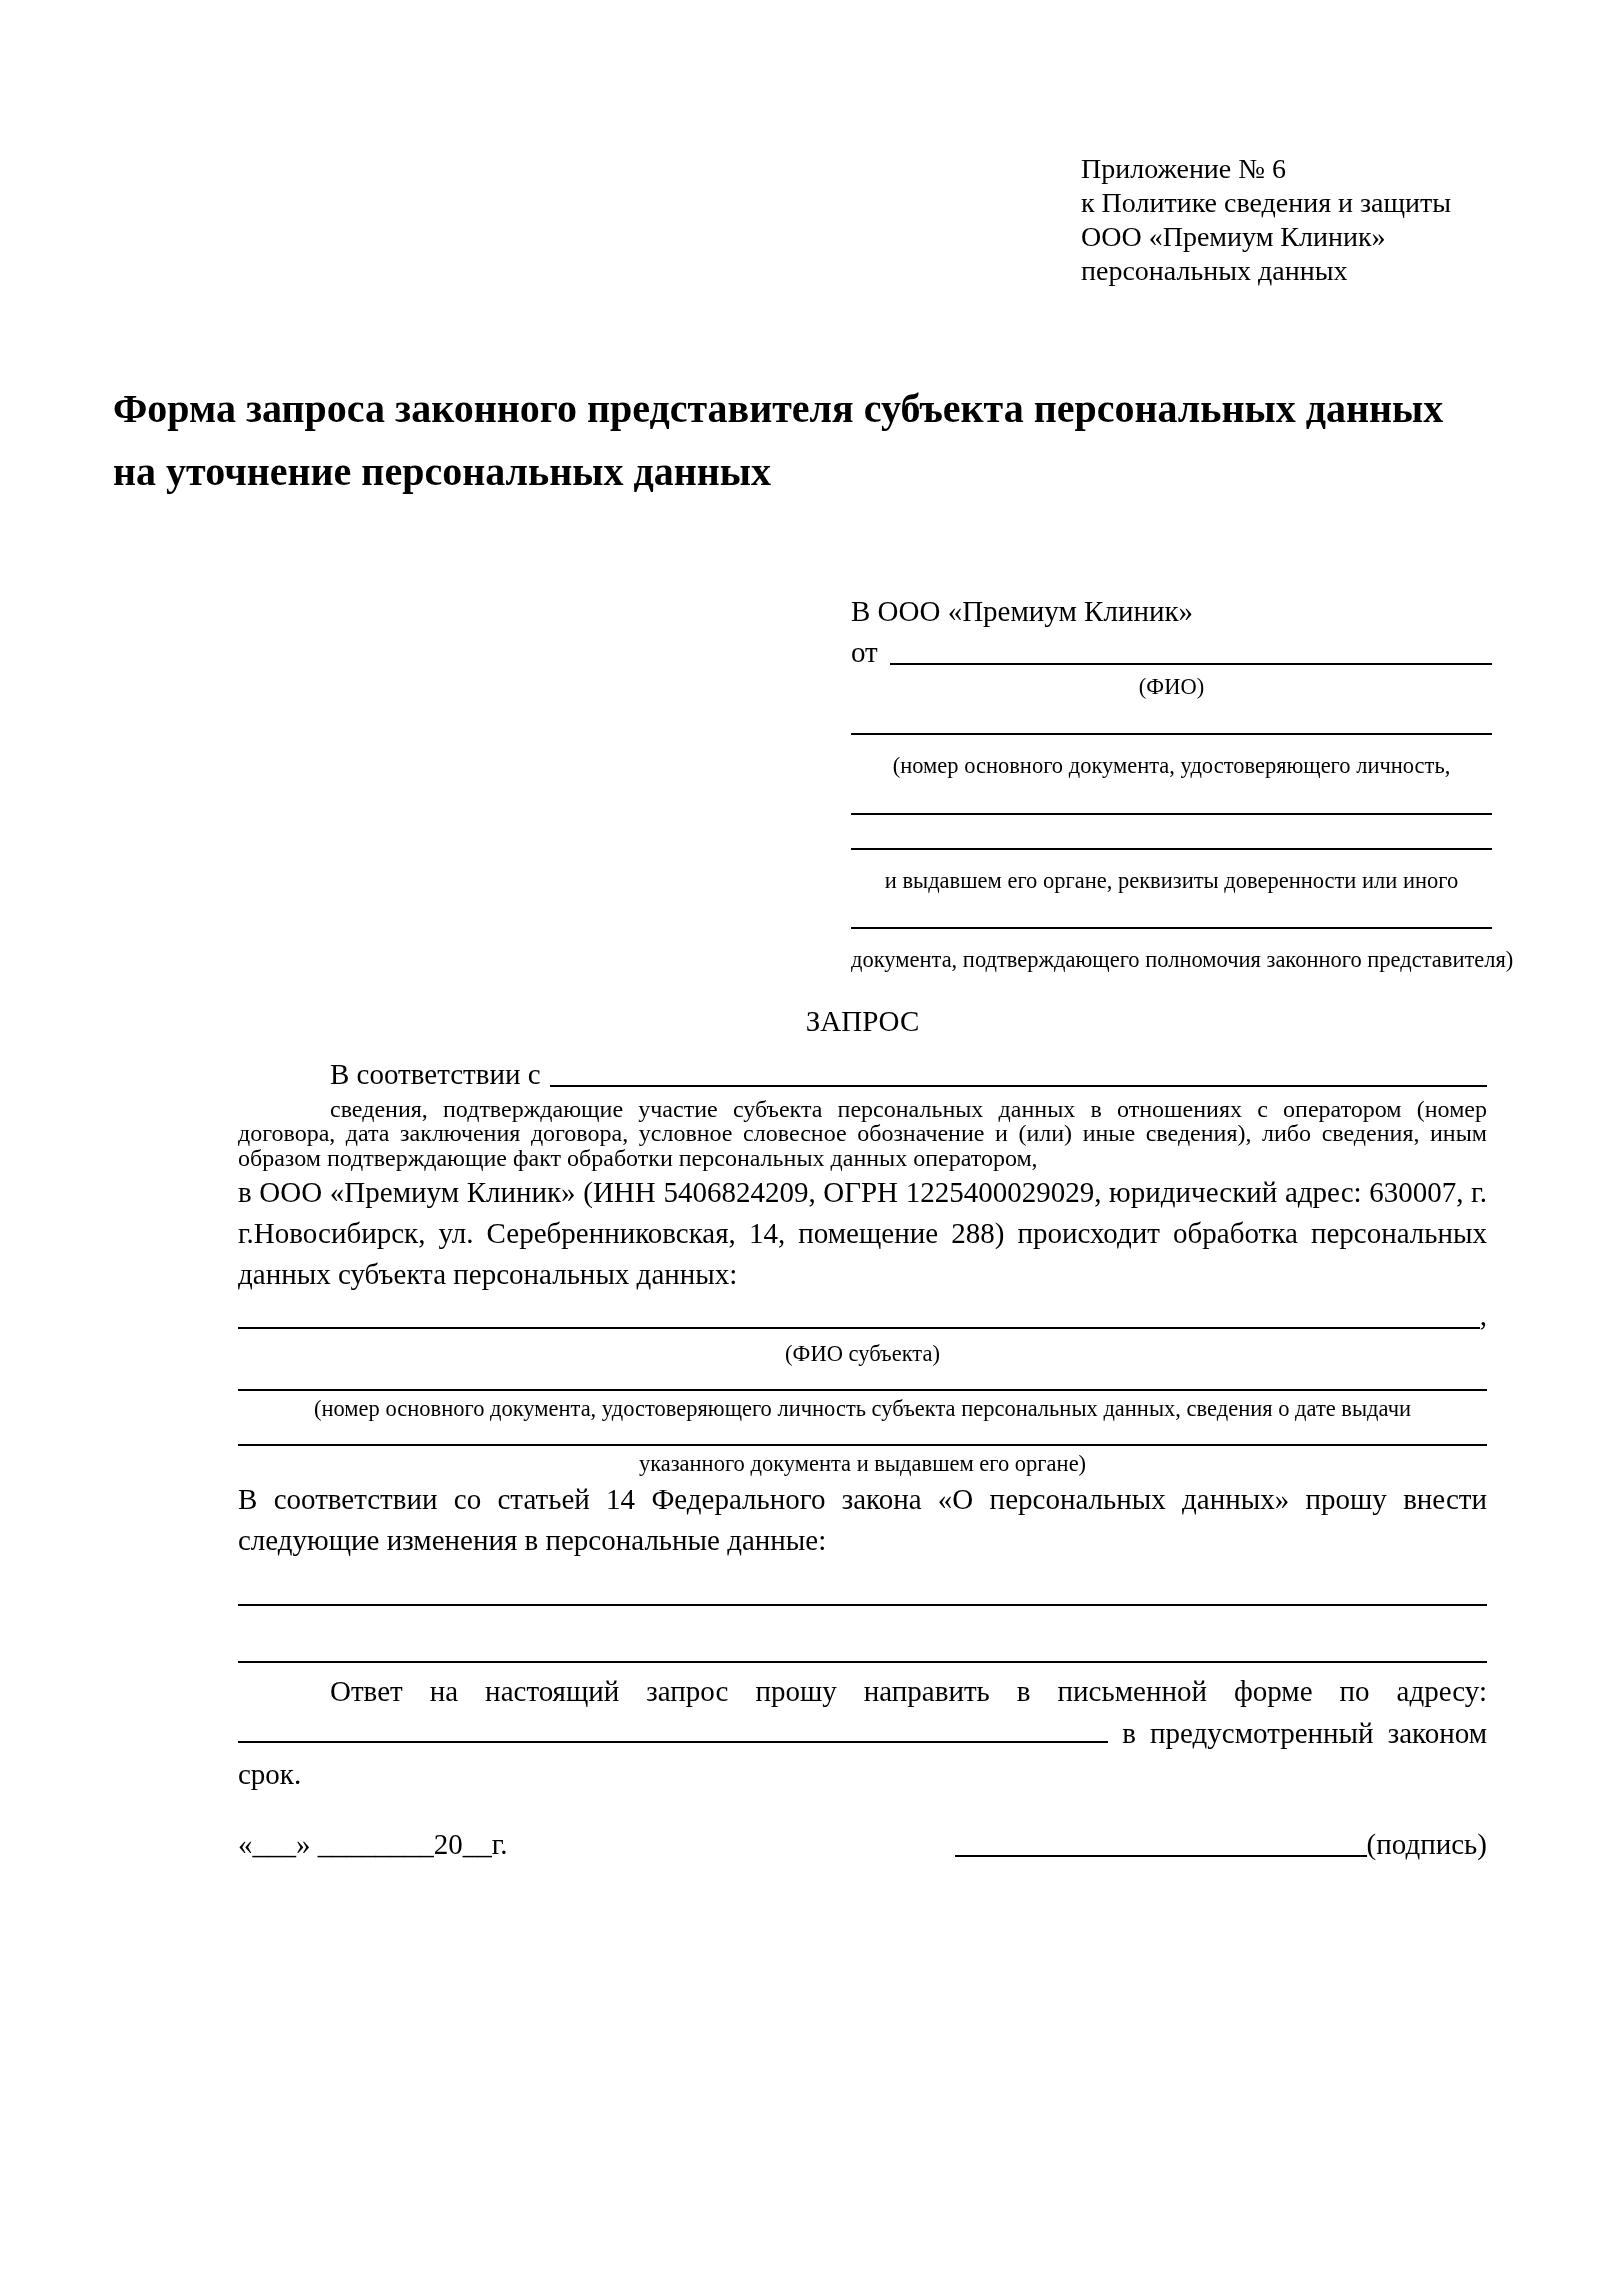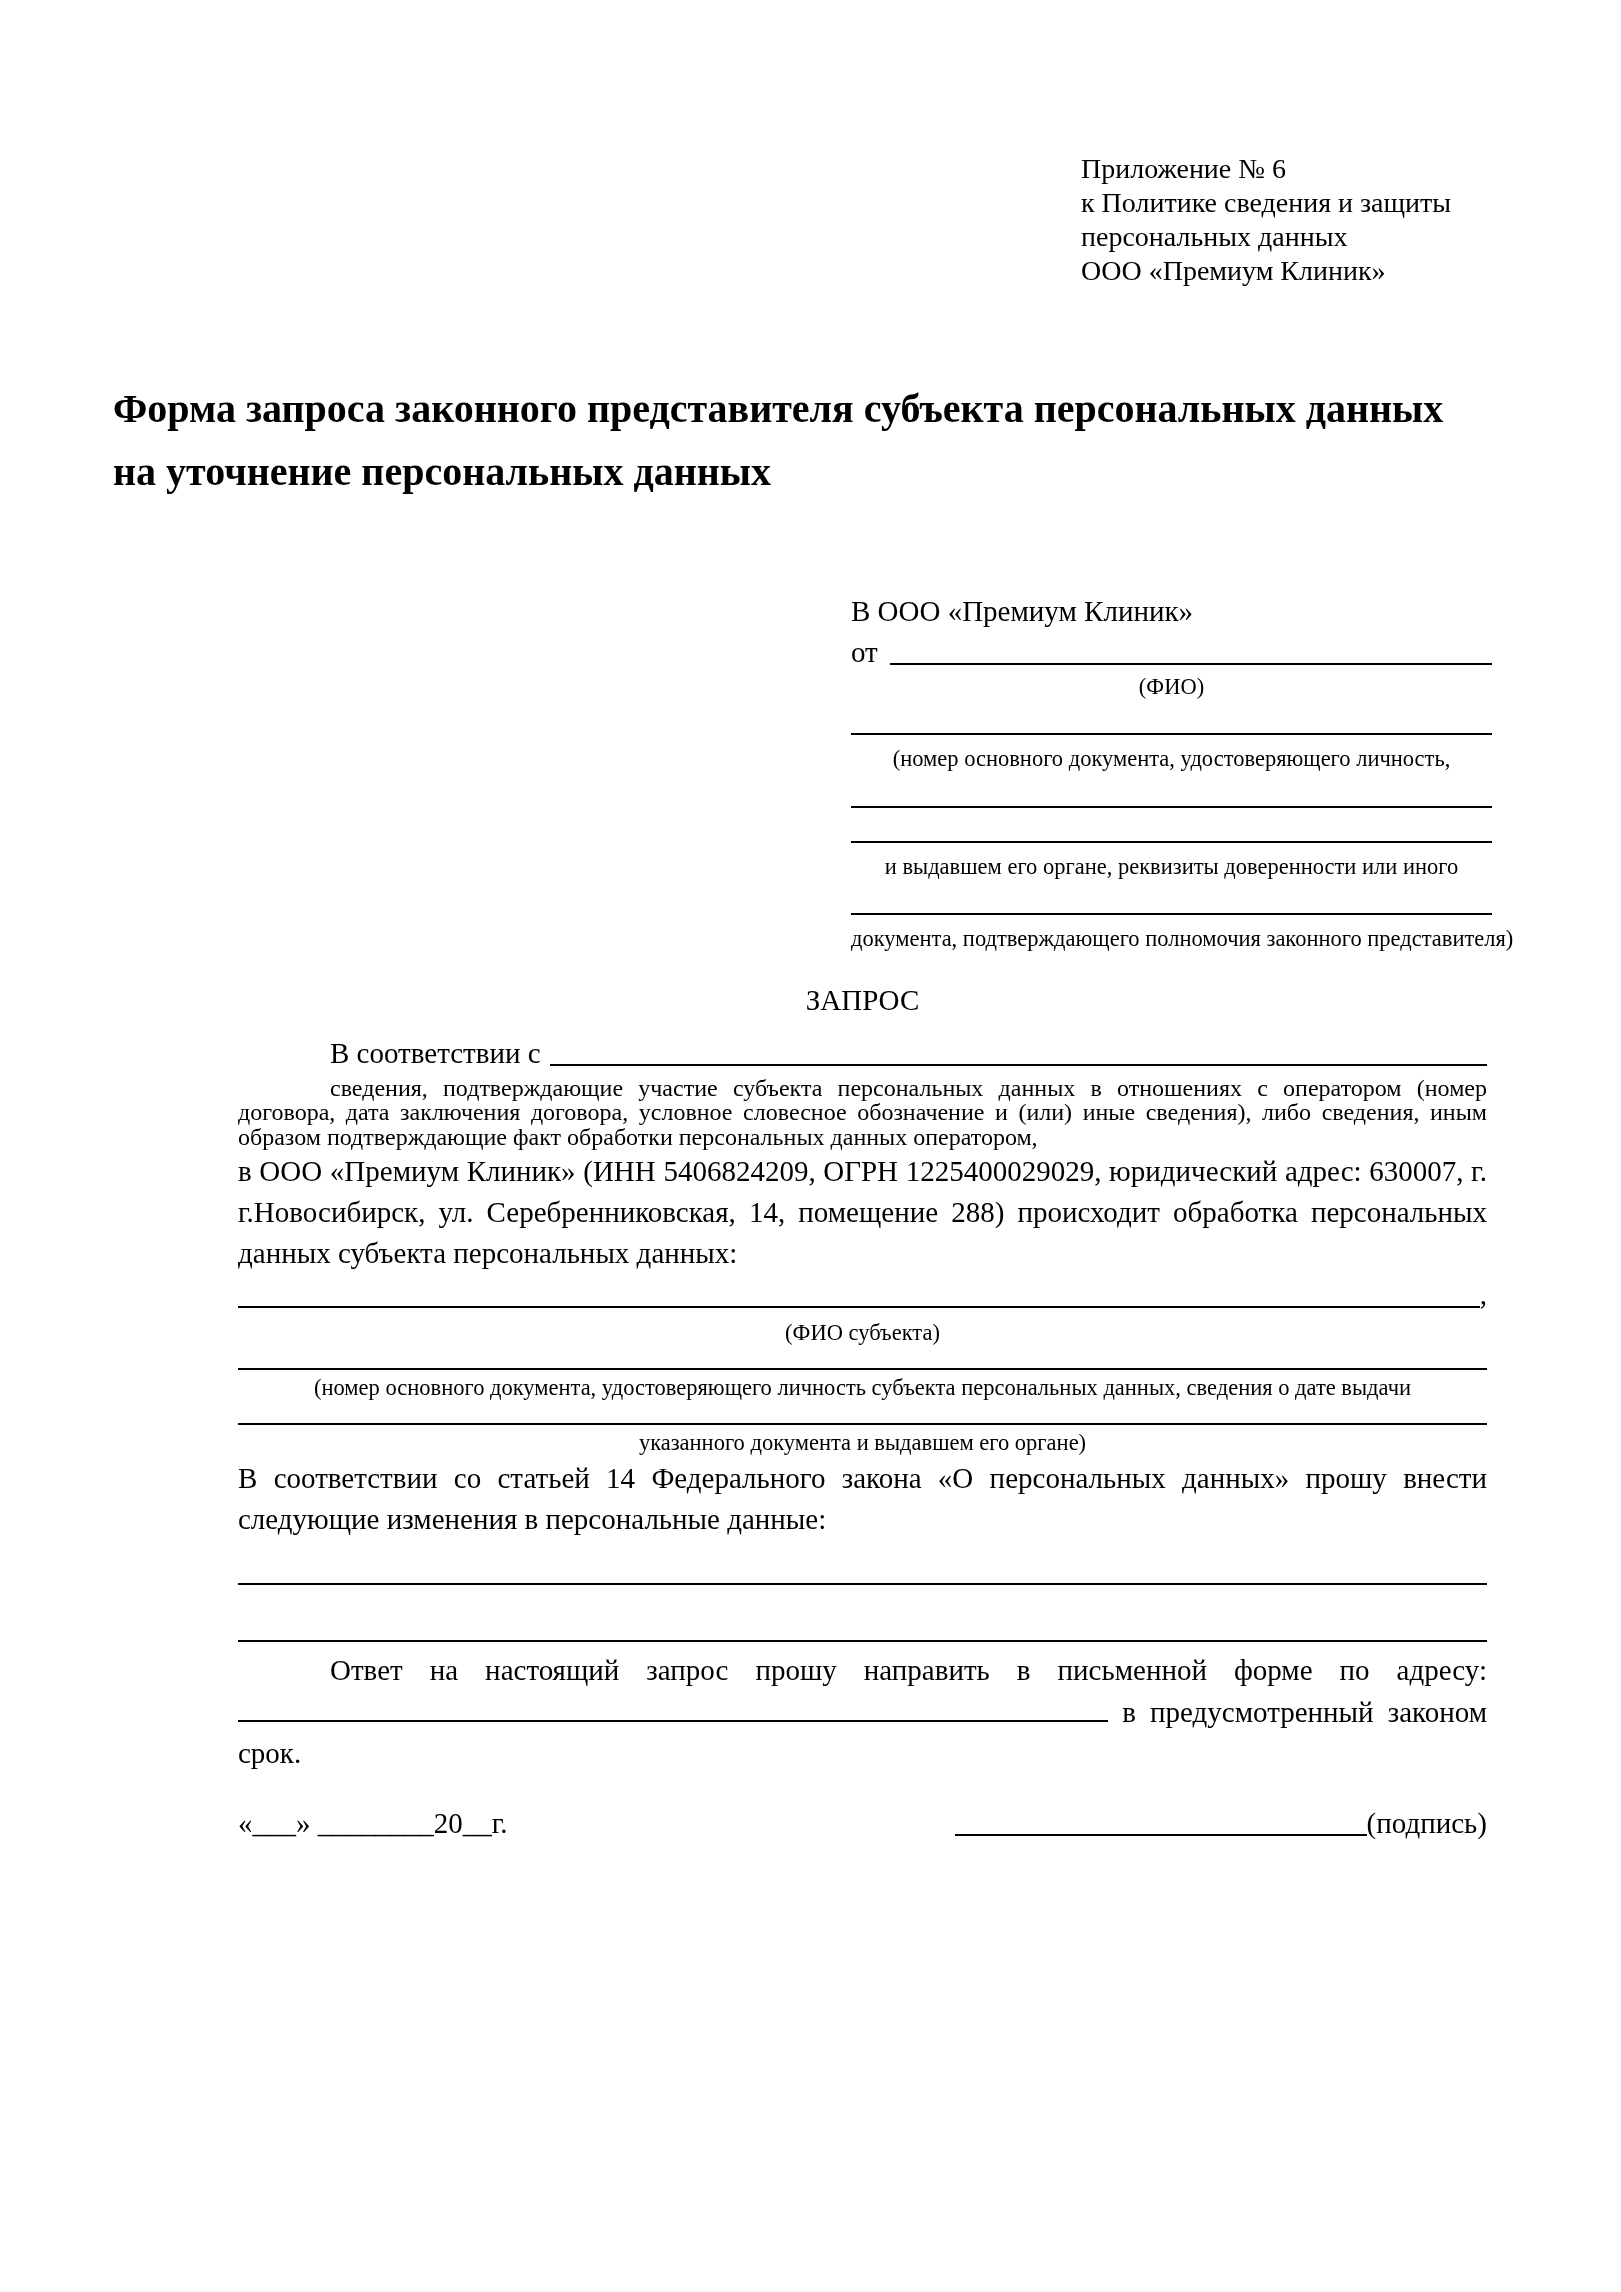--- a/index.html
+++ b/index.html
@@ -17,21 +17,21 @@
   
   .title { margin:89px 113px 0 113px; text-align:left; font-weight:bold;
            font-size:40px; line-height:63px; }
 
   
   .addressee { margin:88px 129px 0 851px; }
   .row { display:flex; align-items:flex-end; }
   .fill-line { flex:1; border-bottom:2px solid #000; margin-bottom:7.8px; }
   .addr-from-row .fill-line { margin-left:11.8px; }
   .caption { font-size:22.5px; line-height:27.4px; text-align:center; white-space:nowrap; }
-  .cap-gap { margin-top:10px; }
+  .cap-gap { margin-top:17px; }
   .blank-line { border-bottom:2px solid #000; height:33px; }
 
   
   .content { margin:0 134px 0 238px; }
   .request-heading { margin-top:27.4px; text-align:center; }
   .intro-row { margin-top:11.8px; }
   .intro-label { margin-left:92px; white-space:nowrap; }
   .intro-row .fill-line { margin-left:9.8px; }
   .fine-print { font-size:24px; line-height:24.5px; text-align:justify;
                 text-indent:92px; margin-top:2px; }
@@ -52,22 +52,22 @@
   .sig-line { width:412px; border-bottom:2px solid #000; margin-bottom:7.8px; }
 </style>
 </head>
 <body>
 
 <div class="page">
 
   <div class="appendix">
     <div>Приложение № 6</div>
     <div>к Политике сведения и защиты</div>
+    <div>ООО «Премиум Клиник»</div>
     <div>персональных данных</div>
-    <div>ООО «Премиум Клиник»</div>
   </div>
 
   <div class="title">
     <div>Форма запроса законного представителя субъекта персональных данных</div>
     <div>на уточнение персональных данных</div>
   </div>
 
   <div class="addressee">
     <div>В ООО «Премиум Клиник»</div>
     <div class="row addr-from-row">

